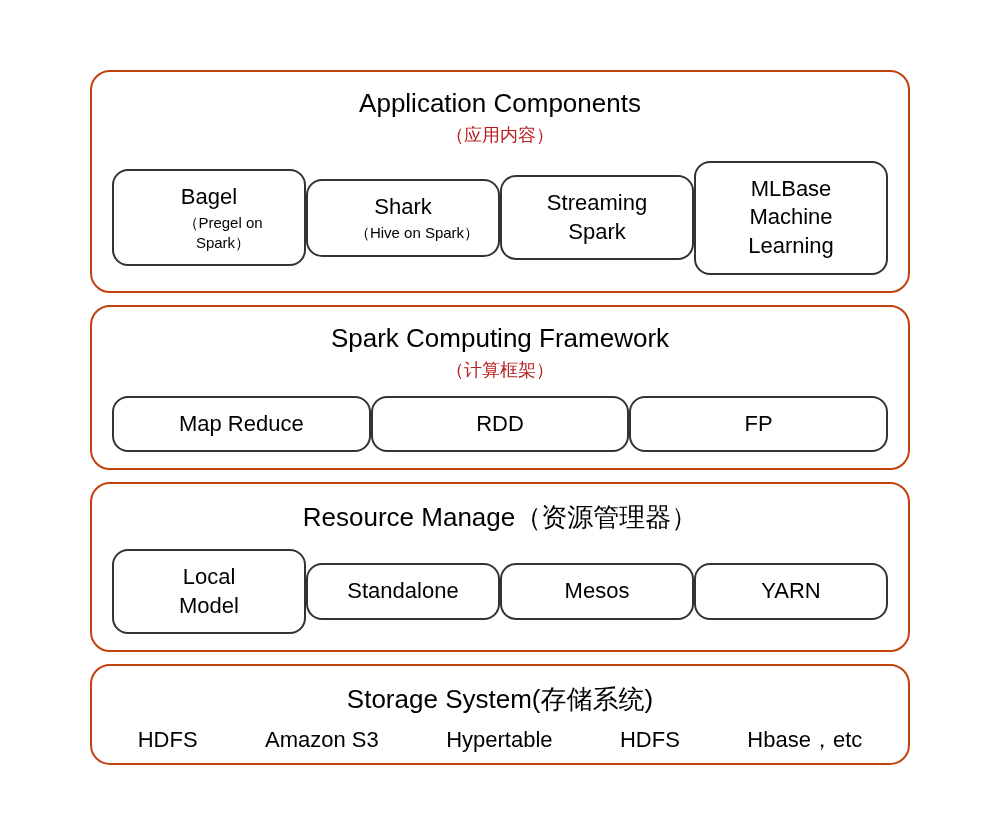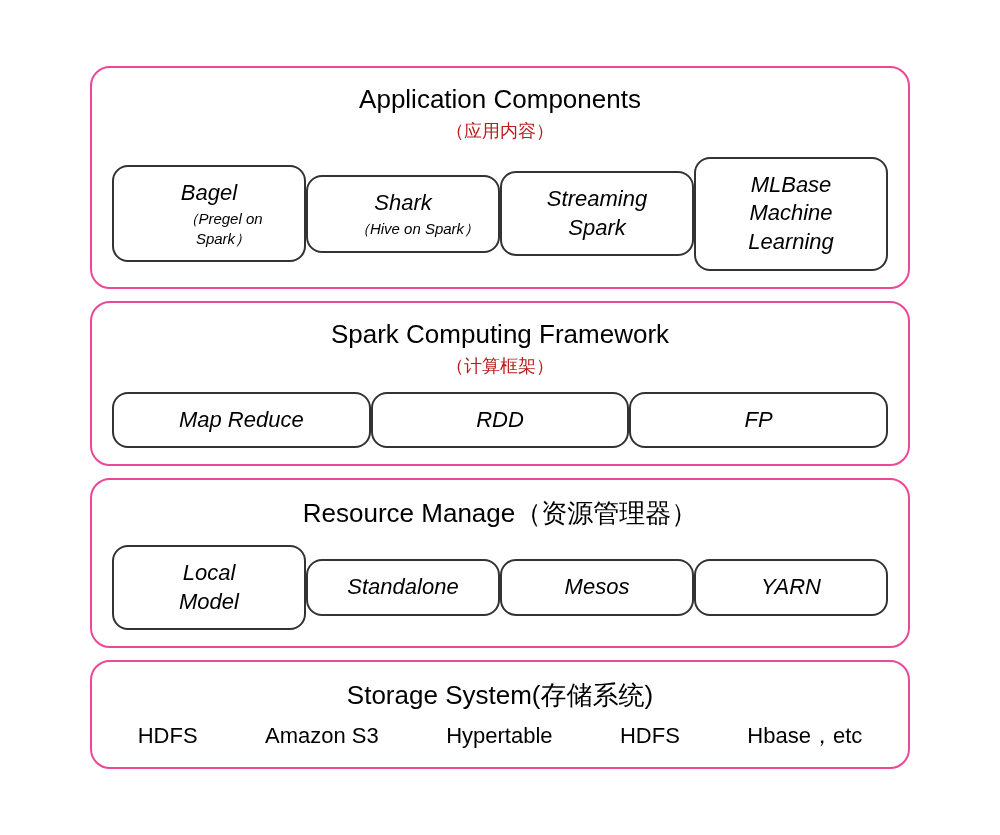--- a/index.html
+++ b/index.html
@@ -20,21 +20,21 @@
 
     .diagram-container {
       width: 860px;
       display: flex;
       flex-direction: column;
       gap: 12px;
       padding: 20px;
     }
 
     .layer {
-      border: 2px solid #ec4899;
+      border: 2px solid #c2410c;
       border-radius: 20px;
       padding: 16px 20px;
       background: #fff;
     }
 
     .layer-title {
       font-size: 26px;
       font-weight: normal;
       text-align: center;
       margin-bottom: 4px;
@@ -47,21 +47,20 @@
       color: #b91c1c;
       margin-bottom: 14px;
     }
 
     .layer-items {
       display: flex;
       flex-direction: row;
       justify-content: flex-start;
       align-items: center;
       flex-wrap: nowrap;
-      font-style: italic;
     }
 
     .item-box {
       border: 2px solid #333;
       border-radius: 16px;
       padding: 12px 18px;
       text-align: center;
       font-size: 22px;
       color: #000;
       background: #fff;
@@ -97,21 +96,21 @@
     .resource-layer .layer-items {
       justify-content: space-around;
     }
 
     .resource-layer .item-box {
       flex: 1;
     }
 
     
     .storage-layer {
-      padding: 16px 24px 16px;
+      padding: 16px 24px 8px;
     }
 
     .storage-items {
       display: flex;
       flex-direction: row;
       justify-content: space-around;
       align-items: center;
       margin-top: 8px;
       font-size: 22px;
       color: #000;

